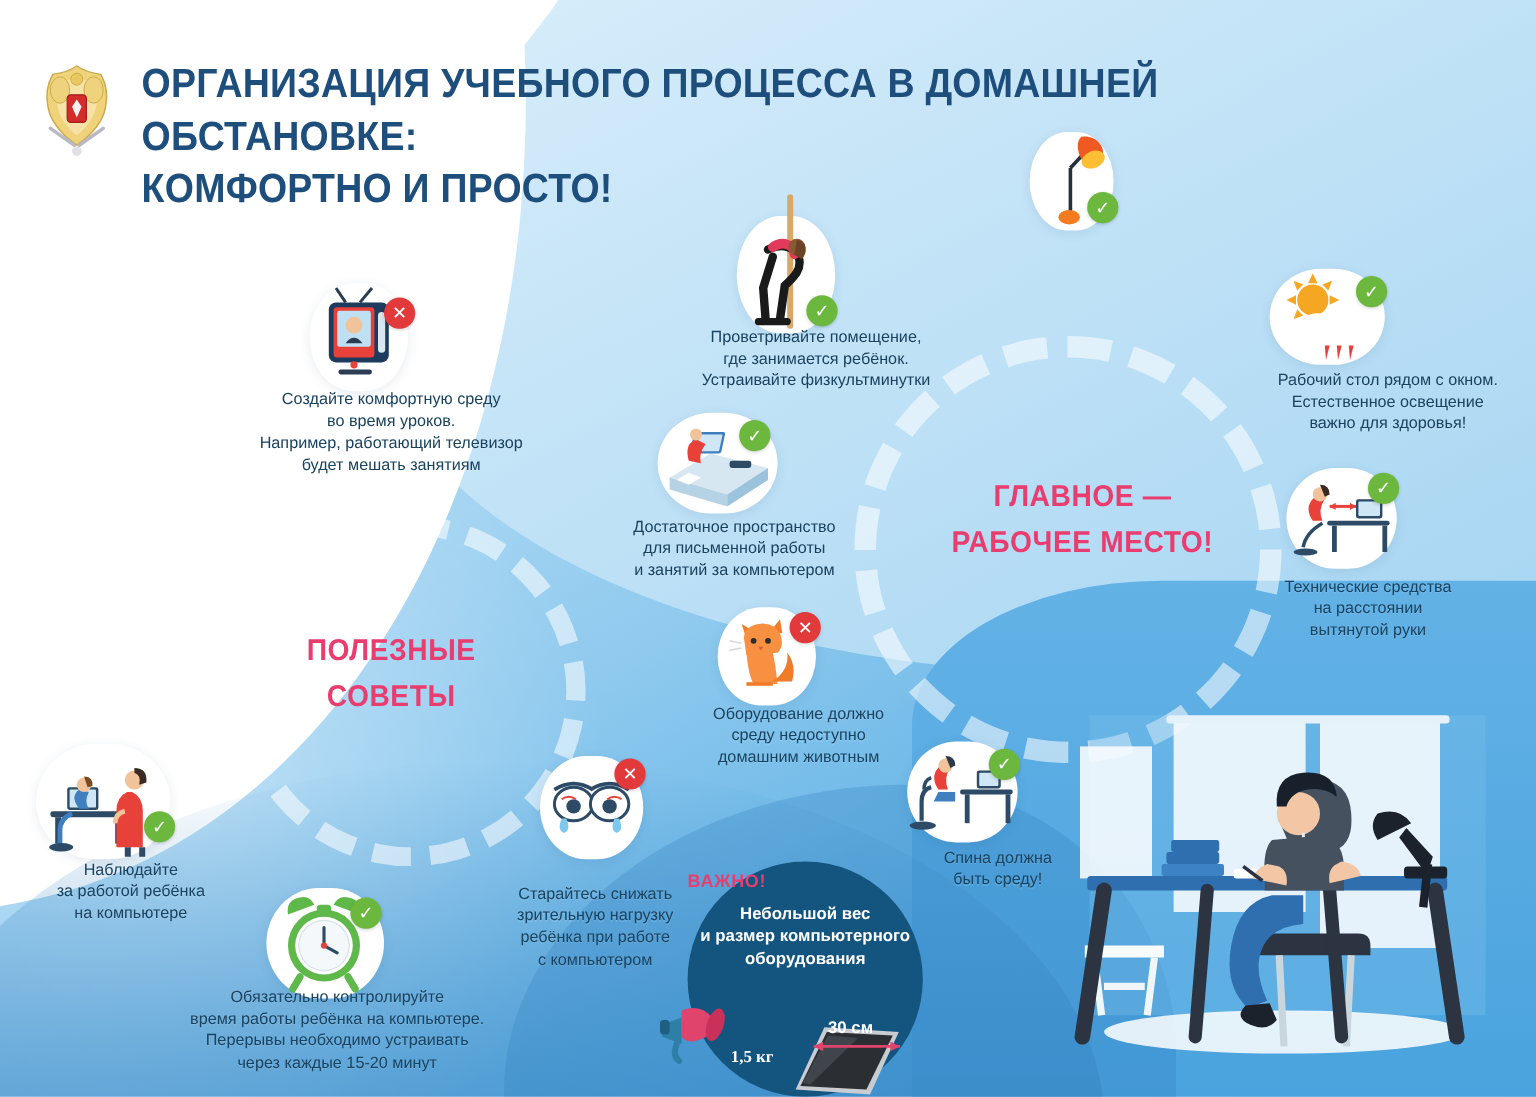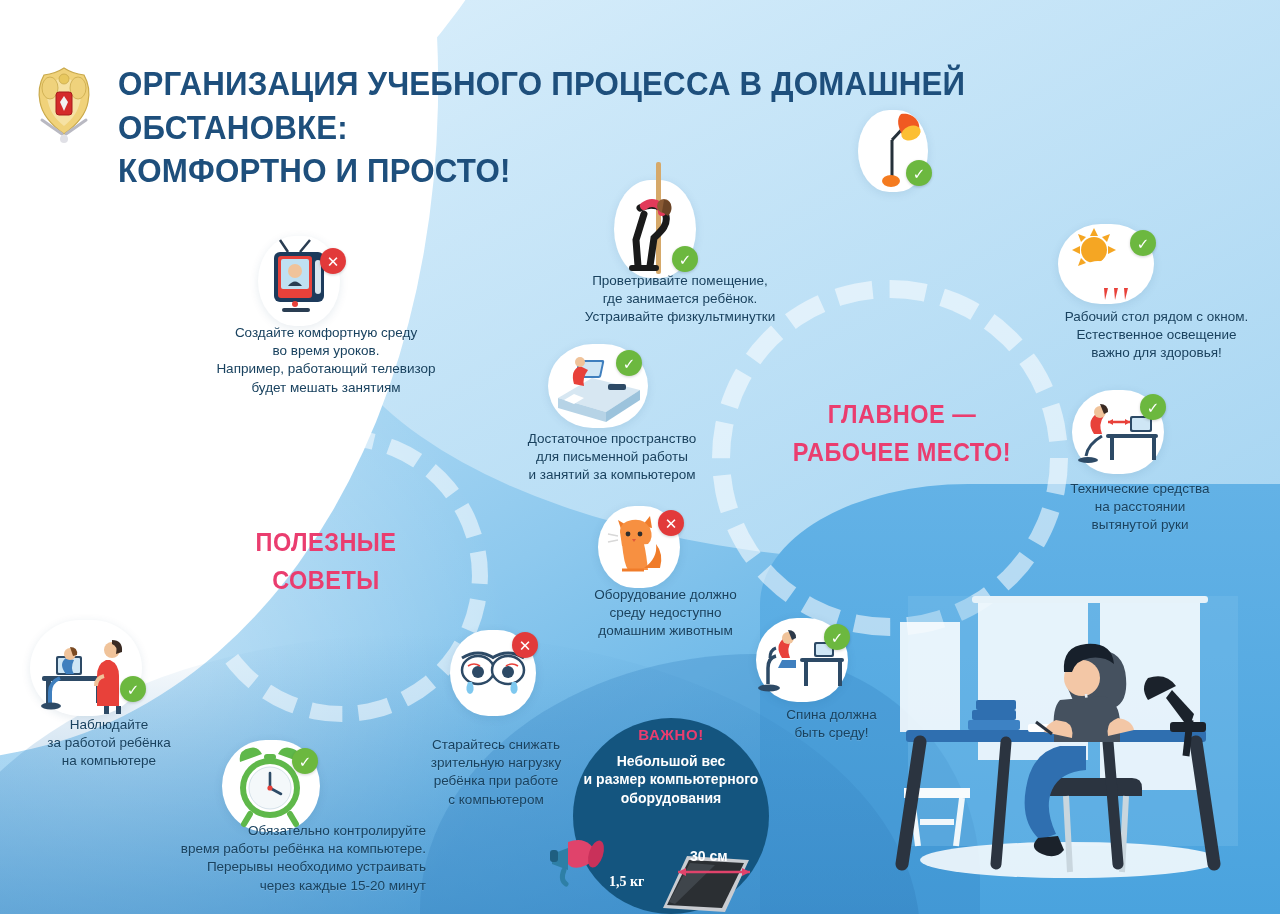--- a/index.html
+++ b/index.html
@@ -96,21 +96,21 @@
     font-weight:bold;
     font-size:25px;
     line-height:1.5;
     letter-spacing:.5px;
     white-space:pre-line;
     font-stretch:condensed;
     transform:scaleX(.94);
   }
 
   
-  #header{position:absolute;left:0;top:14px;width:1116px;height:170px;}
+  #header{position:absolute;left:0;top:1px;width:1116px;height:170px;}
   .emblem{
     position:absolute;left:28px;top:48px;width:72px;height:86px;
   }
   .title{
     position:absolute;left:118px;top:48px;width:1090px;
     color:#1e4f7c;
     font-weight:bold;
     font-size:34px;
     line-height:1.28;
     letter-spacing:.2px;
@@ -119,21 +119,21 @@
     transform-origin:left top;
   }
 
   
   #important-circle{
     position:absolute;left:573px;top:718px;width:196px;height:196px;
     border-radius:50%;
     background:#14557f;
   }
   #important-label{
-    position:absolute;left:573px;top:726px;width:196px;text-align:center;
+    position:absolute;left:573px;top:726px;width:196px;text-align:left;
     color:#ea3d6f;font-weight:bold;font-size:15px;letter-spacing:.6px;
   }
   #important-text{
     position:absolute;left:560px;top:752px;width:222px;text-align:center;
     color:#ffffff;font-weight:bold;font-size:14px;line-height:1.32;white-space:pre-line;
   }
   .measure{
     position:absolute;color:#ffffff;font-weight:bold;font-size:14px;
   }
   #m-width{left:690px;top:848px;}
@@ -392,21 +392,21 @@
       <circle cx="48" cy="48" r="30" fill="#5fb84a"></circle>
       <circle cx="48" cy="48" r="24" fill="#ffffff"></circle>
       <circle cx="48" cy="48" r="21" fill="#f4f8fa" stroke="#d6e2ea" stroke-width="1"></circle>
       <path d="M48 48 L48 33 M48 48 L59 54" stroke="#2d4a66" stroke-width="2.6" stroke-linecap="round"></path>
       <circle cx="48" cy="48" r="2.6" fill="#e8413a"></circle>
       <path d="M28 74 l-6 10 M68 74 l6 10" stroke="#5fb84a" stroke-width="6" stroke-linecap="round"></path>
       <rect x="42" y="14" width="12" height="6" rx="3" fill="#5fb84a"></rect>
     </svg>
     <div class="badge ok" style="right:2px;top:8px;">✓</div>
   </div>
-  <div class="tip" style="left:136px;top:822px;width:290px;text-align:right;">Обязательно контролируйте
+  <div class="tip" style="left:136px;top:822px;width:290px;">Обязательно контролируйте
 время работы ребёнка на компьютере.
 Перерывы необходимо устраивать
 через каждые 15-20 минут</div>
 
   <div id="important-circle"></div>
   <div id="important-label">ВАЖНО!</div>
   <div id="important-text">Небольшой вес
 и размер компьютерного
 оборудования</div>
 

